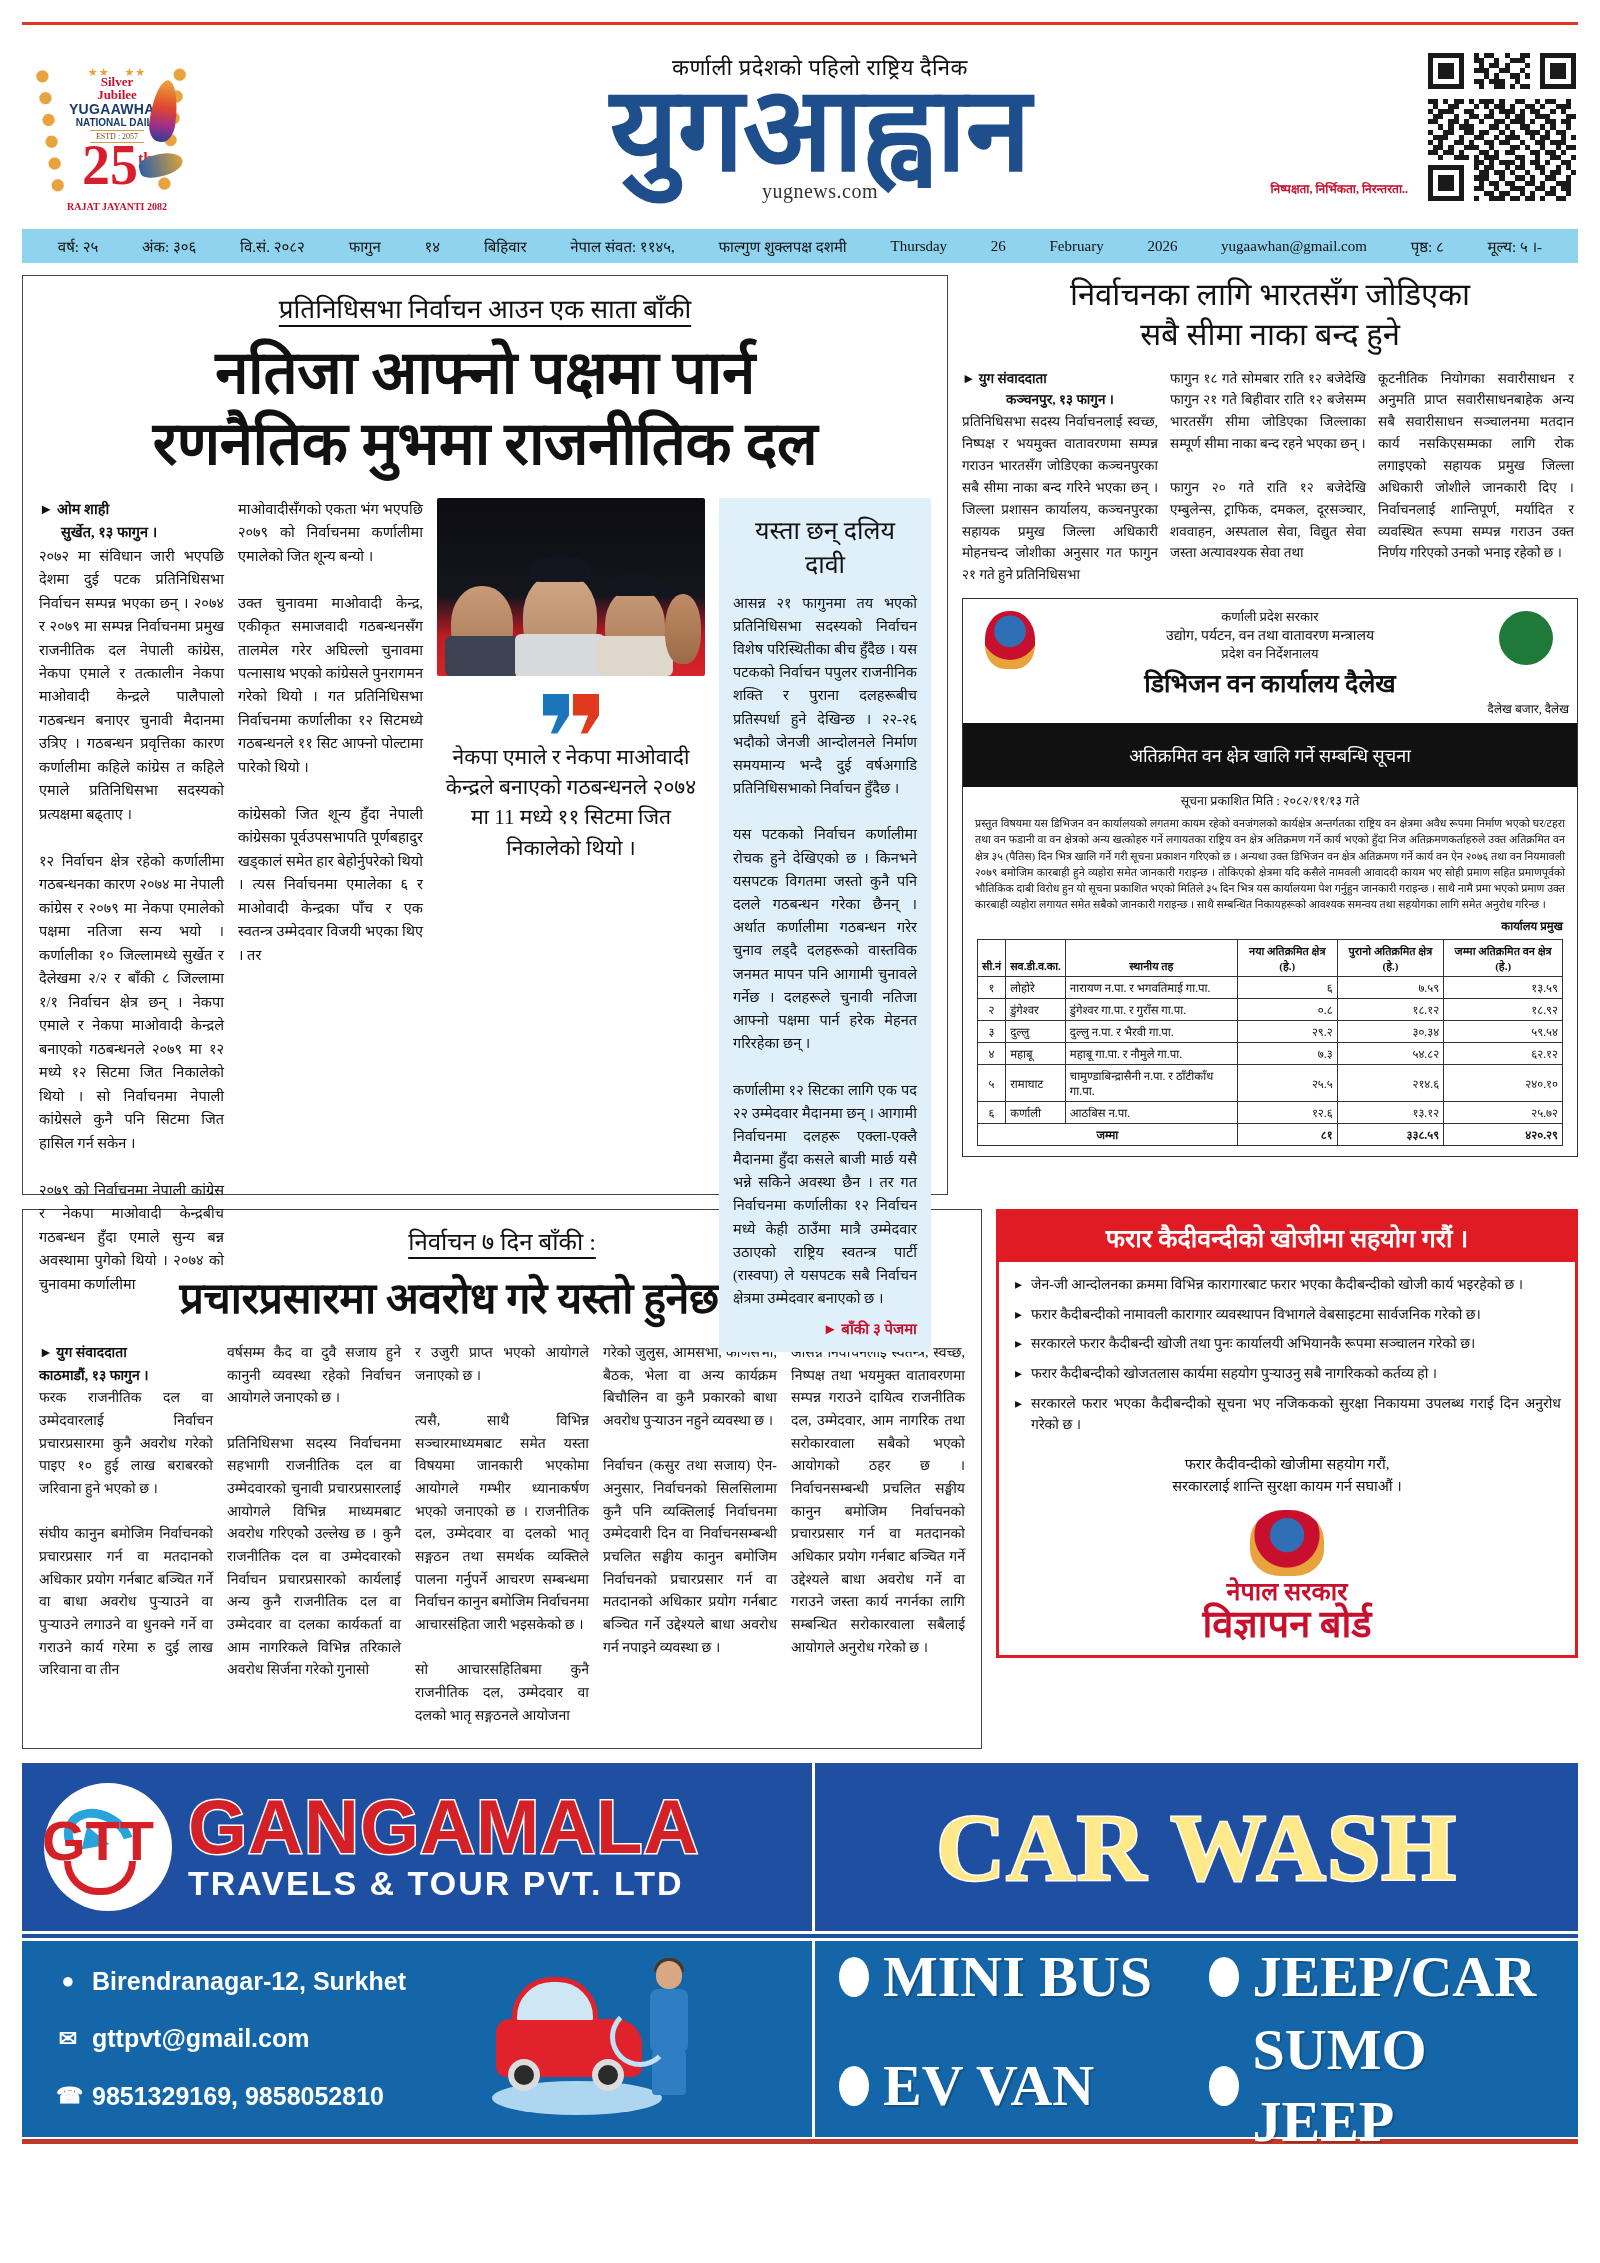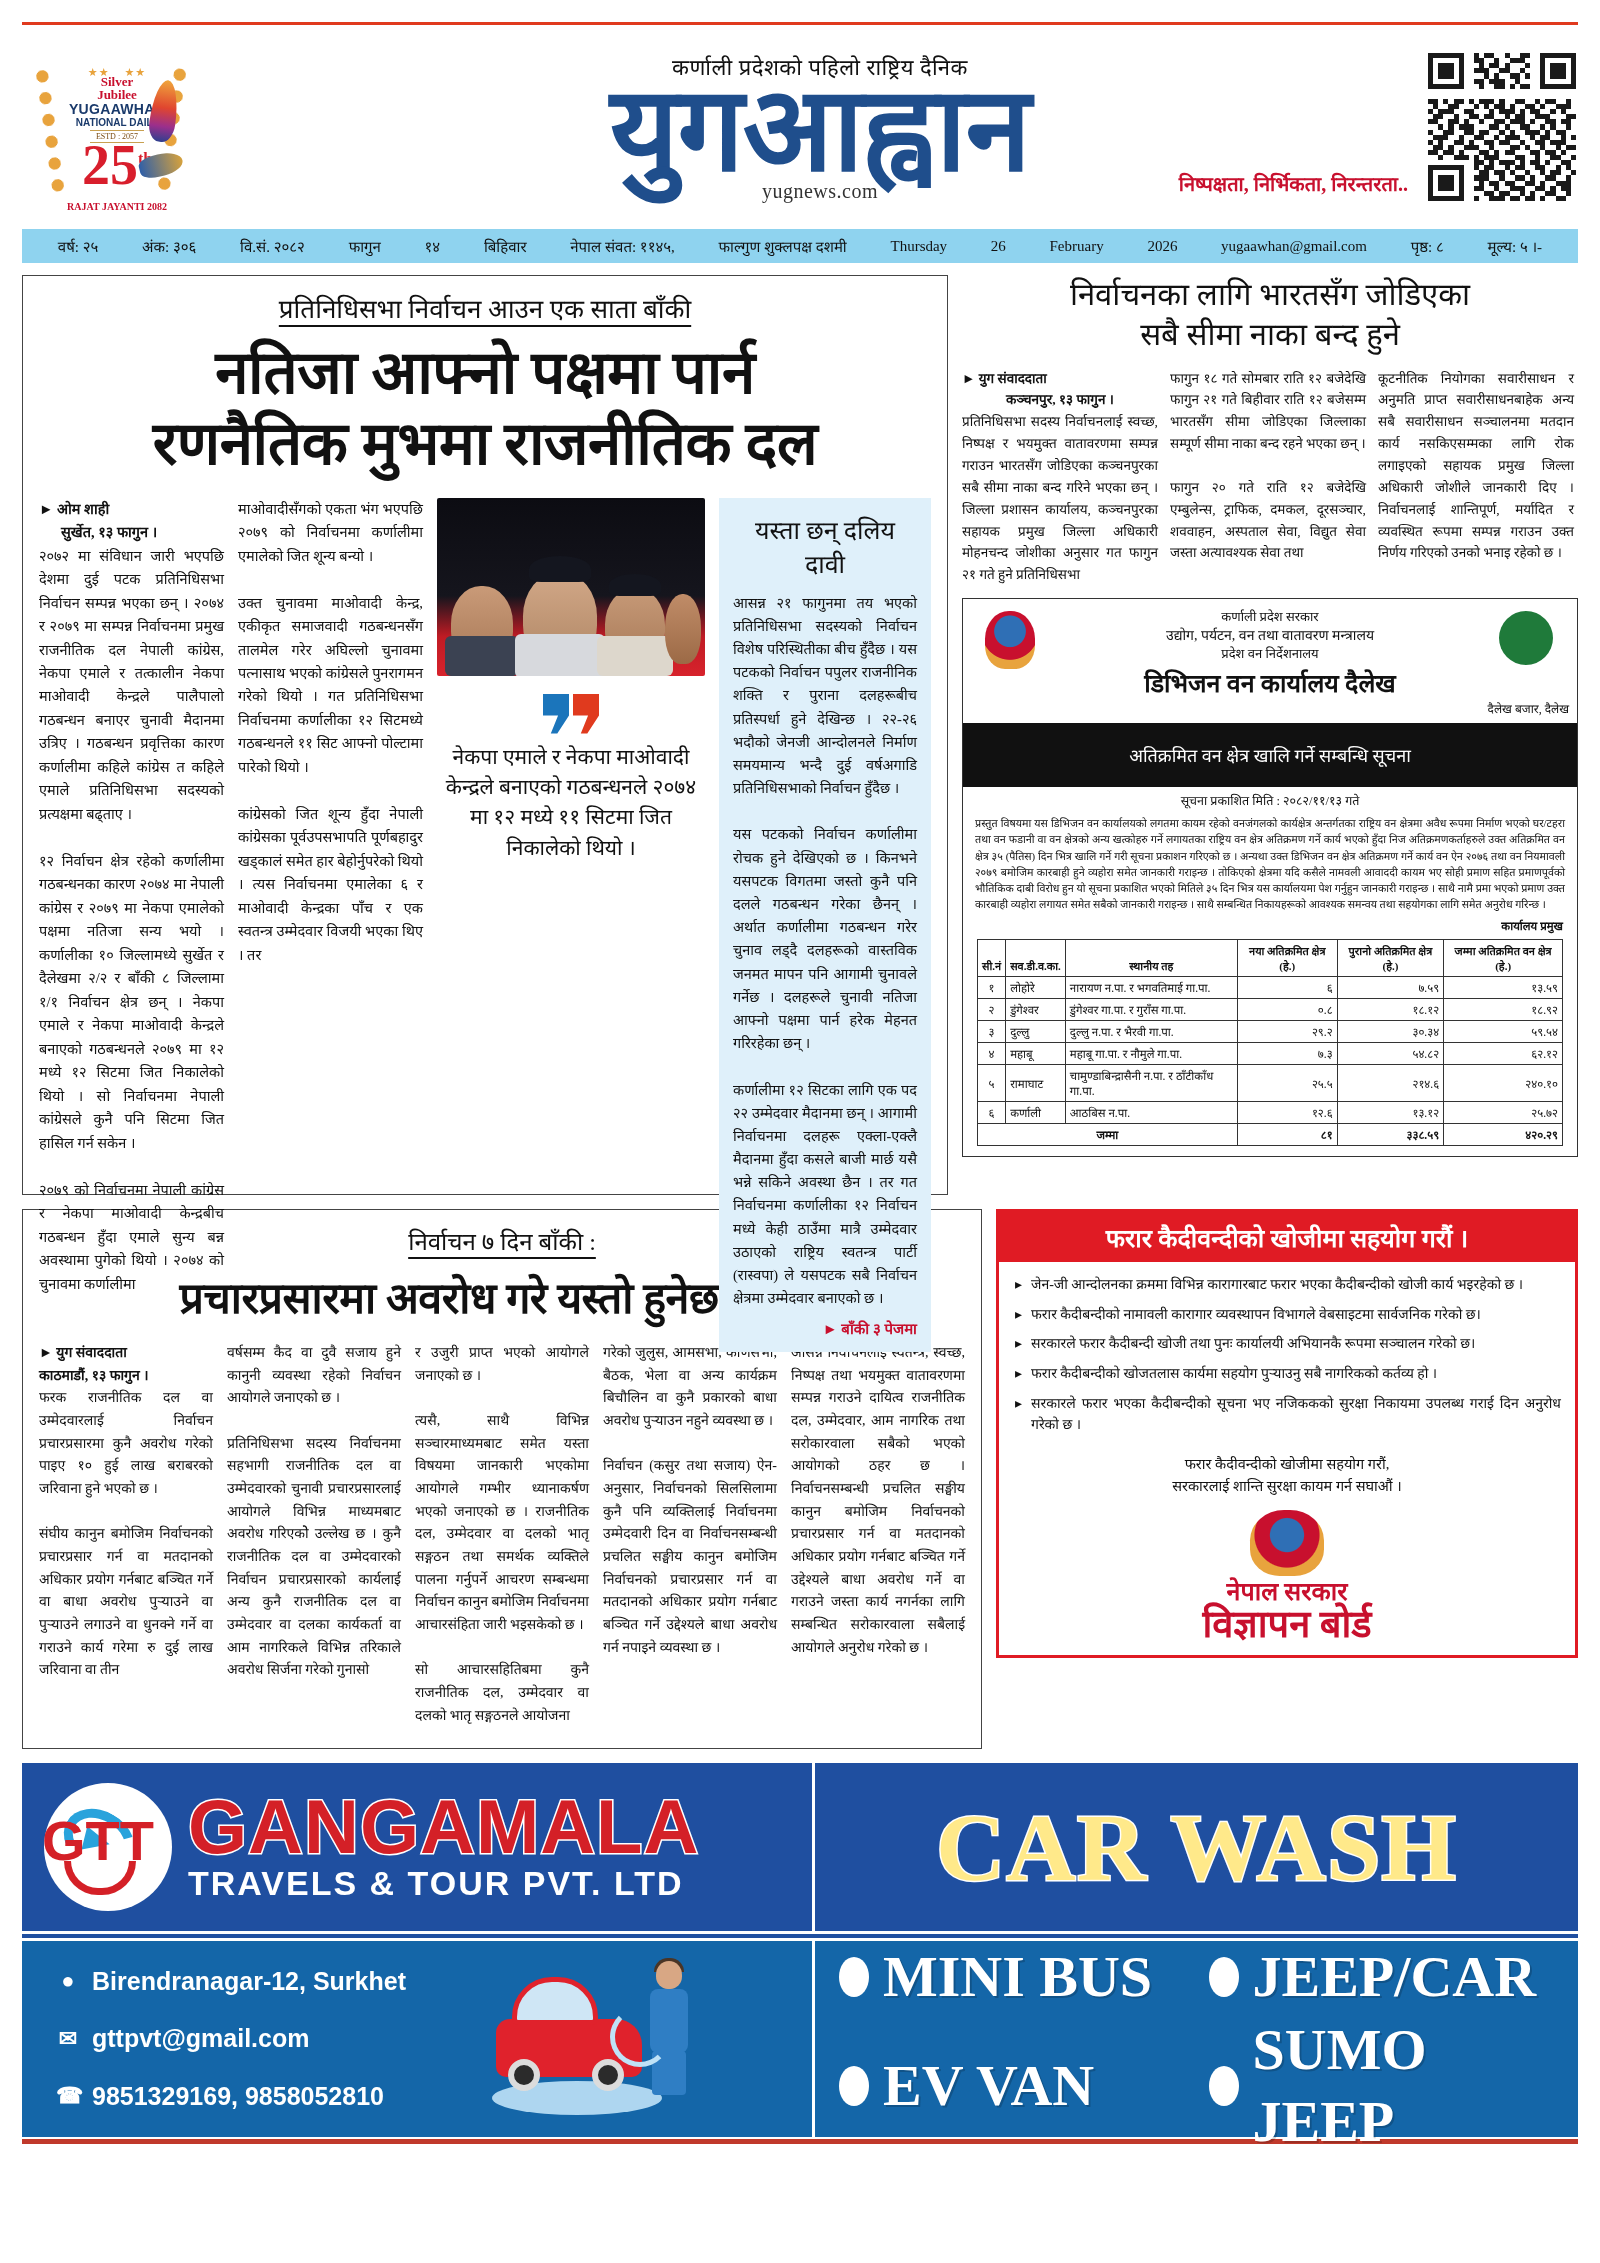--- a/index.html
+++ b/index.html
@@ -43,21 +43,21 @@
     background: linear-gradient(90deg,#2f5fa8,#d7a23c); border-radius: 40% 60% 55% 45%; transform: rotate(-14deg);}
   .rajat { position:absolute; bottom:4px; left:0; right:0; text-align:center; color:#c8102e; font-size:10px; font-weight:bold;}
 
   .title-block { flex: 1 1 auto; text-align: center; position: relative; padding-left: 14px; }
   .tagline-top { font-size: 22px; color: #111; margin-bottom: -4px; letter-spacing: .5px; }
   .paper-title {
     font-size: 118px; line-height: .92; font-weight: bold; color: #1f4e8c;
     letter-spacing: -1px; font-family: "Liberation Serif", serif;
   }
   .site-url { font-size: 20px; color: #333; margin-top: -6px; letter-spacing:.5px;}
-  .motto { position: absolute; right: 6px; bottom: 6px; color: #c8102e; font-size: 20px; font-weight: bold; }
+  .motto { position: absolute; right: 6px; bottom: 6px; color: #c8102e; font-size: 12px; font-weight: bold; }
   .qr-wrap { flex: 0 0 150px; height: 150px; margin-left: 14px; display:flex; align-items:center;}
   .qr { width: 148px; height: 148px; background:#fff; position: relative; }
 
   
   .infobar {
     background: #8fd3ef; height: 34px; display: flex; align-items: center;
     justify-content: space-around; font-size: 15px; color: #111; padding: 0 14px;
     margin-top: 4px;
   }
   .infobar span { white-space: nowrap; }
@@ -487,21 +487,21 @@
             <div class="face f1"></div>
             <div class="face f2"></div>
             <div class="face f3"></div>
             <div class="face f4"></div>
           </div>
           <div class="pullquote">
             <div class="qmarks">
               <span class="qm blue"></span>
               <span class="qm red"></span>
             </div>
-            <div class="pq-text">नेकपा एमाले र नेकपा माओवादी केन्द्रले बनाएको गठबन्धनले २०७४ मा १२ मध्ये ११ सिटमा जित निकालेको थियो ।</div>
+            <div class="pq-text">नेकपा एमाले र नेकपा माओवादी केन्द्रले बनाएको गठबन्धनले २०७४ मा 11 मध्ये ११ सिटमा जित निकालेको थियो ।</div>
           </div>
         </div>
 
         <div class="dali-box">
           <div class="dali-title">यस्ता छन् दलिय दावी</div>
           <div class="dali-body" style="white-space:pre-line">आसन्न २१ फागुनमा तय भएको प्रतिनिधिसभा सदस्यको निर्वाचन विशेष परिस्थितीका बीच हुँदैछ । यस पटकको निर्वाचन पपुलर राजनीनिक शक्ति र पुराना दलहरूबीच प्रतिस्पर्धा हुने देखिन्छ । २२-२६ भदौको जेनजी आन्दोलनले निर्माण समयमान्य भन्दै दुई वर्षअगाडि प्रतिनिधिसभाको निर्वाचन हुँदैछ ।
 
 यस पटकको निर्वाचन कर्णालीमा रोचक हुने देखिएको छ । किनभने यसपटक विगतमा जस्तो कुनै पनि दलले गठबन्धन गरेका छैनन् । अर्थात कर्णालीमा गठबन्धन गरेर चुनाव लड्दै दलहरूको वास्तविक जनमत मापन पनि आगामी चुनावले गर्नेछ । दलहरूले चुनावी नतिजा आफ्नो पक्षमा पार्न हरेक मेहनत गरिरहेका छन् ।
 
 कर्णालीमा १२ सिटका लागि एक पद २२ उम्मेदवार मैदानमा छन् । आगामी निर्वाचनमा दलहरू एक्ला-एक्लै मैदानमा हुँदा कसले बाजी मार्छ यसै भन्ने सकिने अवस्था छैन । तर गत निर्वाचनमा कर्णालीका १२ निर्वाचन मध्ये केही ठाउँमा मात्रै उम्मेदवार उठाएको राष्ट्रिय स्वतन्त्र पार्टी (रास्वपा) ले यसपटक सबै निर्वाचन क्षेत्रमा उम्मेदवार बनाएको छ ।</div>

